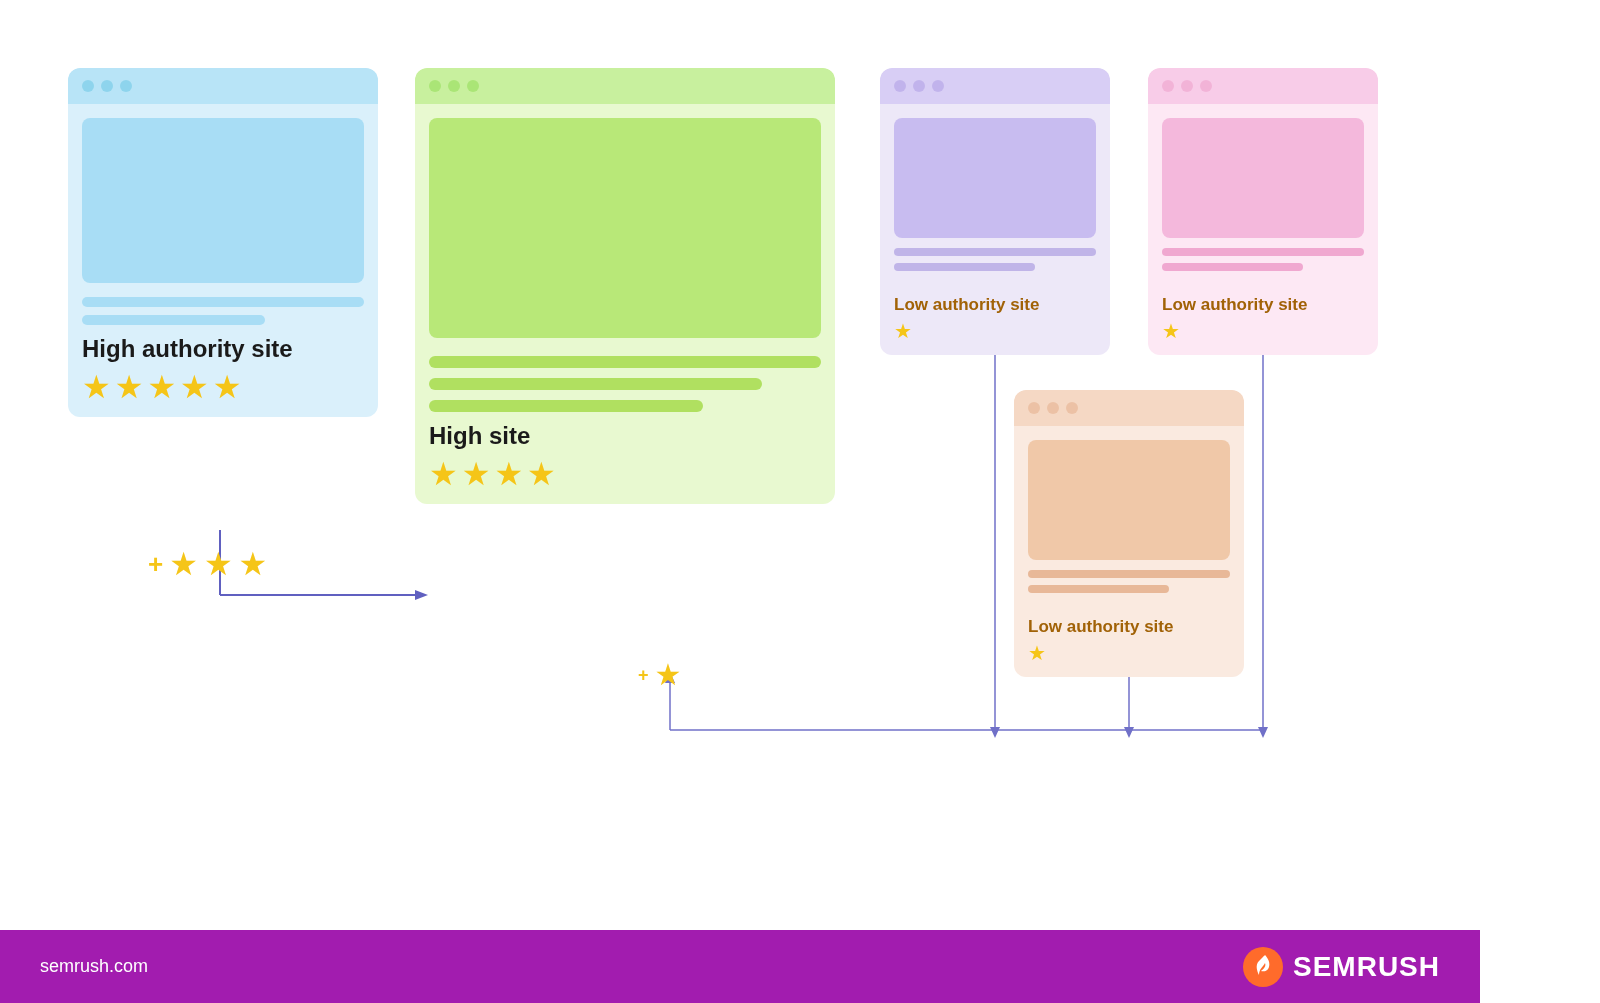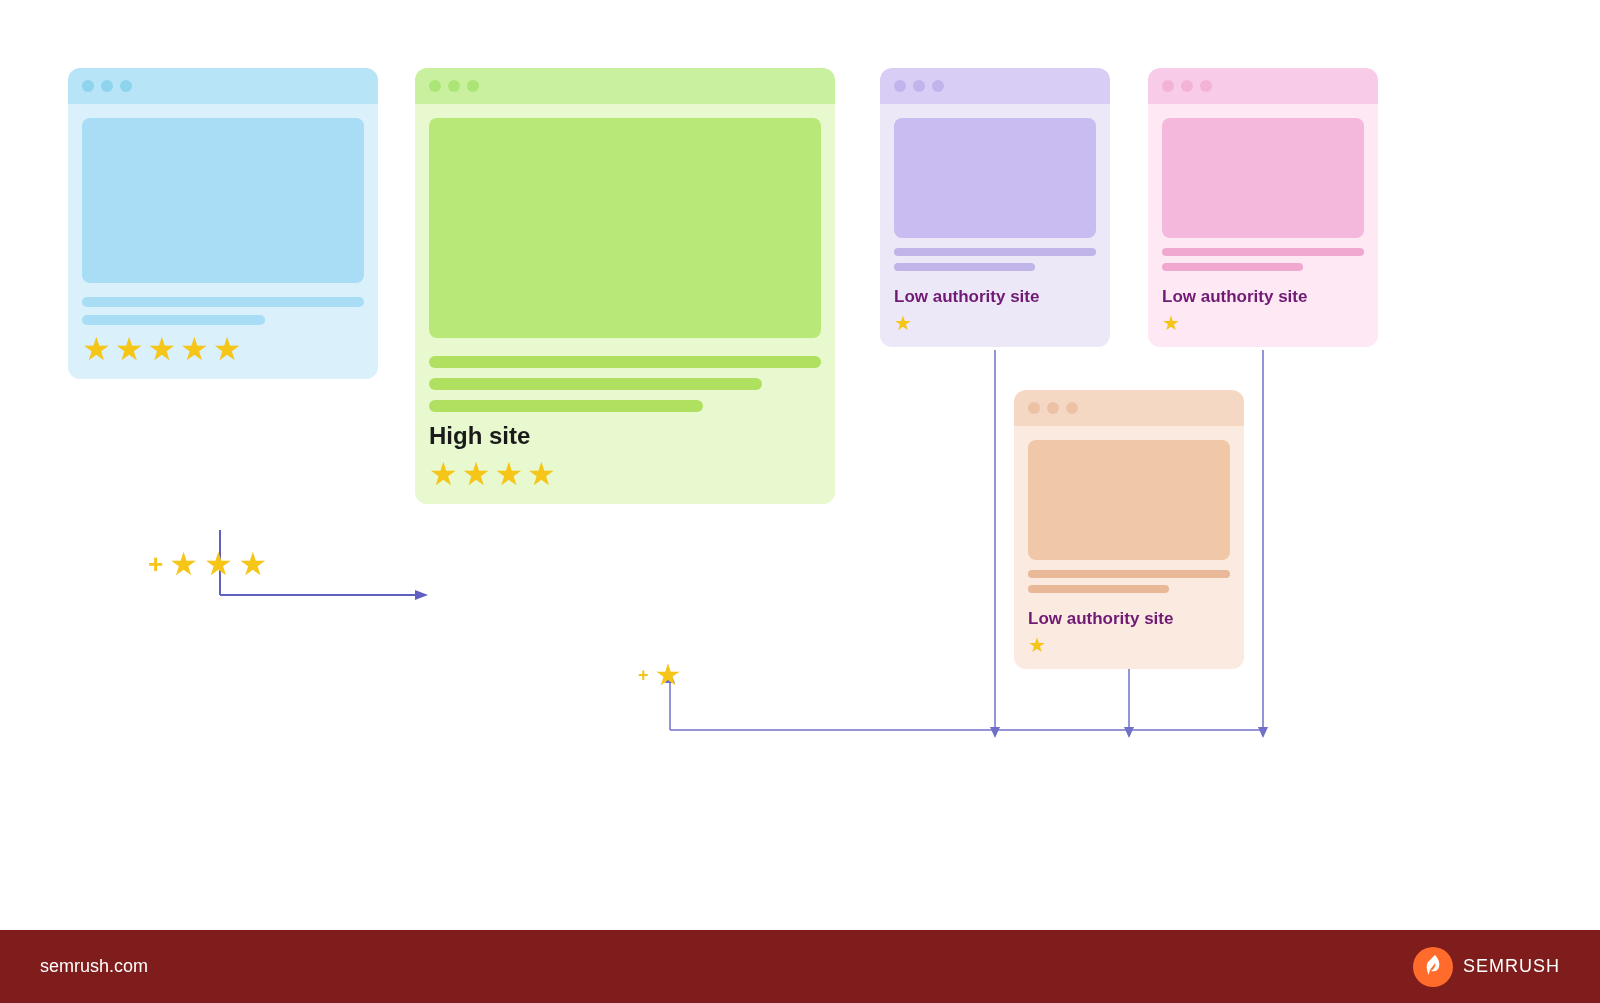--- a/index.html
+++ b/index.html
@@ -181,22 +181,22 @@
       font-size: 24px;
       font-weight: 700;
       color: #1a1a1a;
       margin-top: 10px;
       margin-bottom: 8px;
     }
 
     .site-label-small {
       font-size: 17px;
       font-weight: 600;
-      color: #701a75;
-      margin-top: 16px;
+      color: #a16207;
+      margin-top: 24px;
       margin-bottom: 6px;
     }
 
     .stars {
       display: flex;
       gap: 4px;
       margin-top: 4px;
     }
 
     .star {
@@ -236,23 +236,23 @@
       position: absolute;
       top: 0;
       left: 0;
       width: 1600px;
       height: 930px;
       pointer-events: none;
     }
 
     
     .footer {
-      width: 1600px;
+      width: 1480px;
       height: 73px;
-      background: #7f1d1d;
+      background: #a21caf;
       position: absolute;
       bottom: 0;
       left: 0;
       display: flex;
       align-items: center;
       justify-content: space-between;
       padding: 0 40px;
     }
 
     .footer-url {
@@ -262,22 +262,22 @@
     }
 
     .semrush-logo {
       display: flex;
       align-items: center;
       gap: 10px;
     }
 
     .semrush-text {
       color: #ffffff;
-      font-size: 18px;
-      font-weight: 400;
+      font-size: 28px;
+      font-weight: 700;
       letter-spacing: 1px;
     }
 
     .semrush-icon {
       width: 40px;
       height: 40px;
     }
   </style>
 </head>
 <body>
@@ -308,20 +308,21 @@
   <div class="browser-card card-high">
     <div class="browser-titlebar">
       <div class="dot"></div>
       <div class="dot"></div>
       <div class="dot"></div>
     </div>
     <div class="browser-body">
       <div class="content-image"></div>
       <div class="line"></div>
       <div class="line short"></div>
+      <div class="site-label">High authority site</div>
       <div class="stars">
         <span class="star">★</span>
         <span class="star">★</span>
         <span class="star">★</span>
         <span class="star">★</span>
         <span class="star">★</span>
       </div>
     </div>
   </div>
 

